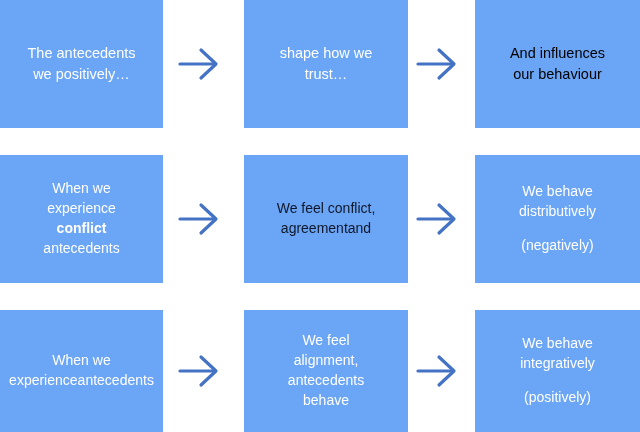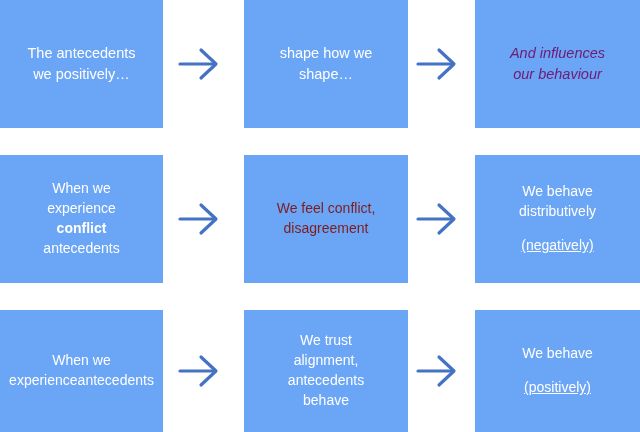--- a/index.html
+++ b/index.html
@@ -60,21 +60,20 @@
   }
 
   .box .emph {
     display: block;
     font-weight: 700;
   }
 
   .box .sub {
     display: block;
     margin-top: 1.05em;
-    text-decoration: underline;
   }
 
   .arrow {
     position: absolute;
     top: 0;
     height: 100%;
     display: flex;
     align-items: center;
     justify-content: center;
   }
@@ -100,51 +99,51 @@
     </div>
 
     <div class="arrow arrow-a">
       <svg width="46" height="40" viewBox="0 0 46 40" fill="none" aria-hidden="true">
         <path d="M3 20 H38" stroke="#4472c4" stroke-width="3.2" stroke-linecap="round"></path>
         <path d="M24 6 L39 20 L24 34" stroke="#4472c4" stroke-width="3.2" stroke-linecap="round" stroke-linejoin="round" fill="none"></path>
       </svg>
     </div>
 
     <div class="box col-2" style="background: rgb(107, 165, 245); color: rgb(255, 255, 255);">
-      <span class="txt"><span>shape how we</span><br><span>shape…</span></span>
+      <span class="txt"><span>shape how we</span><br><span>trust…</span></span>
     </div>
 
     <div class="arrow arrow-b">
       <svg width="46" height="40" viewBox="0 0 46 40" fill="none" aria-hidden="true">
         <path d="M3 20 H38" stroke="#4472c4" stroke-width="3.2" stroke-linecap="round"></path>
         <path d="M24 6 L39 20 L24 34" stroke="#4472c4" stroke-width="3.2" stroke-linecap="round" stroke-linejoin="round" fill="none"></path>
       </svg>
     </div>
 
-    <div class="box col-3" style="background: rgb(107, 165, 245); color: #701a75; font-style: italic;">
+    <div class="box col-3" style="background: rgb(107, 165, 245); color: #000000;">
       <span class="txt"><span>And influences</span><br><span>our behaviour</span></span>
     </div>
 
   </div>
 
   <div class="row row-2">
 
     <div class="box col-1" style="background: rgb(107, 165, 245); color: rgb(255, 255, 255);">
       <span class="txt"><span>When we</span><br><span>experience</span><span class="emph">conflict</span><span>antecedents</span></span>
     </div>
 
     <div class="arrow arrow-a">
       <svg width="46" height="40" viewBox="0 0 46 40" fill="none" aria-hidden="true">
         <path d="M3 20 H38" stroke="#4472c4" stroke-width="3.2" stroke-linecap="round"></path>
         <path d="M24 6 L39 20 L24 34" stroke="#4472c4" stroke-width="3.2" stroke-linecap="round" stroke-linejoin="round" fill="none"></path>
       </svg>
     </div>
 
-    <div class="box col-2" style="background: rgb(107, 165, 245); color: #7f1d1d; align-items: center;">
-      <span class="txt"><span>We feel conflict,</span><br><span>disagreement</span><br></span>
+    <div class="box col-2" style="background: rgb(107, 165, 245); color: #0f172a; align-items: center;">
+      <span class="txt"><span>We feel conflict,</span><br><span>agreementand</span><br></span>
     </div>
 
     <div class="arrow arrow-b">
       <svg width="46" height="40" viewBox="0 0 46 40" fill="none" aria-hidden="true">
         <path d="M3 20 H38" stroke="#4472c4" stroke-width="3.2" stroke-linecap="round"></path>
         <path d="M24 6 L39 20 L24 34" stroke="#4472c4" stroke-width="3.2" stroke-linecap="round" stroke-linejoin="round" fill="none"></path>
       </svg>
     </div>
 
     <div class="box col-3" style="background: rgb(107, 165, 245); color: rgb(255, 255, 255);">
@@ -160,29 +159,29 @@
     </div>
 
     <div class="arrow arrow-a">
       <svg width="46" height="40" viewBox="0 0 46 40" fill="none" aria-hidden="true">
         <path d="M3 20 H38" stroke="#4472c4" stroke-width="3.2" stroke-linecap="round"></path>
         <path d="M24 6 L39 20 L24 34" stroke="#4472c4" stroke-width="3.2" stroke-linecap="round" stroke-linejoin="round" fill="none"></path>
       </svg>
     </div>
 
     <div class="box col-2" style="background: rgb(107, 165, 245); color: rgb(255, 255, 255);">
-      <span class="txt"><span>We trust</span><br><span>alignment,</span><br><span>antecedents</span><br><span>behave</span></span>
+      <span class="txt"><span>We feel</span><br><span>alignment,</span><br><span>antecedents</span><br><span>behave</span></span>
     </div>
 
     <div class="arrow arrow-b">
       <svg width="46" height="40" viewBox="0 0 46 40" fill="none" aria-hidden="true">
         <path d="M3 20 H38" stroke="#4472c4" stroke-width="3.2" stroke-linecap="round"></path>
         <path d="M24 6 L39 20 L24 34" stroke="#4472c4" stroke-width="3.2" stroke-linecap="round" stroke-linejoin="round" fill="none"></path>
       </svg>
     </div>
 
     <div class="box col-3" style="background: rgb(107, 165, 245); color: rgb(255, 255, 255);">
-      <span class="txt"><span>We behave</span><br><span class="sub">(positively)</span></span>
+      <span class="txt"><span>We behave</span><br><span>integratively</span><span class="sub">(positively)</span></span>
     </div>
 
   </div>
 
 </div>
 
 </body></html>

